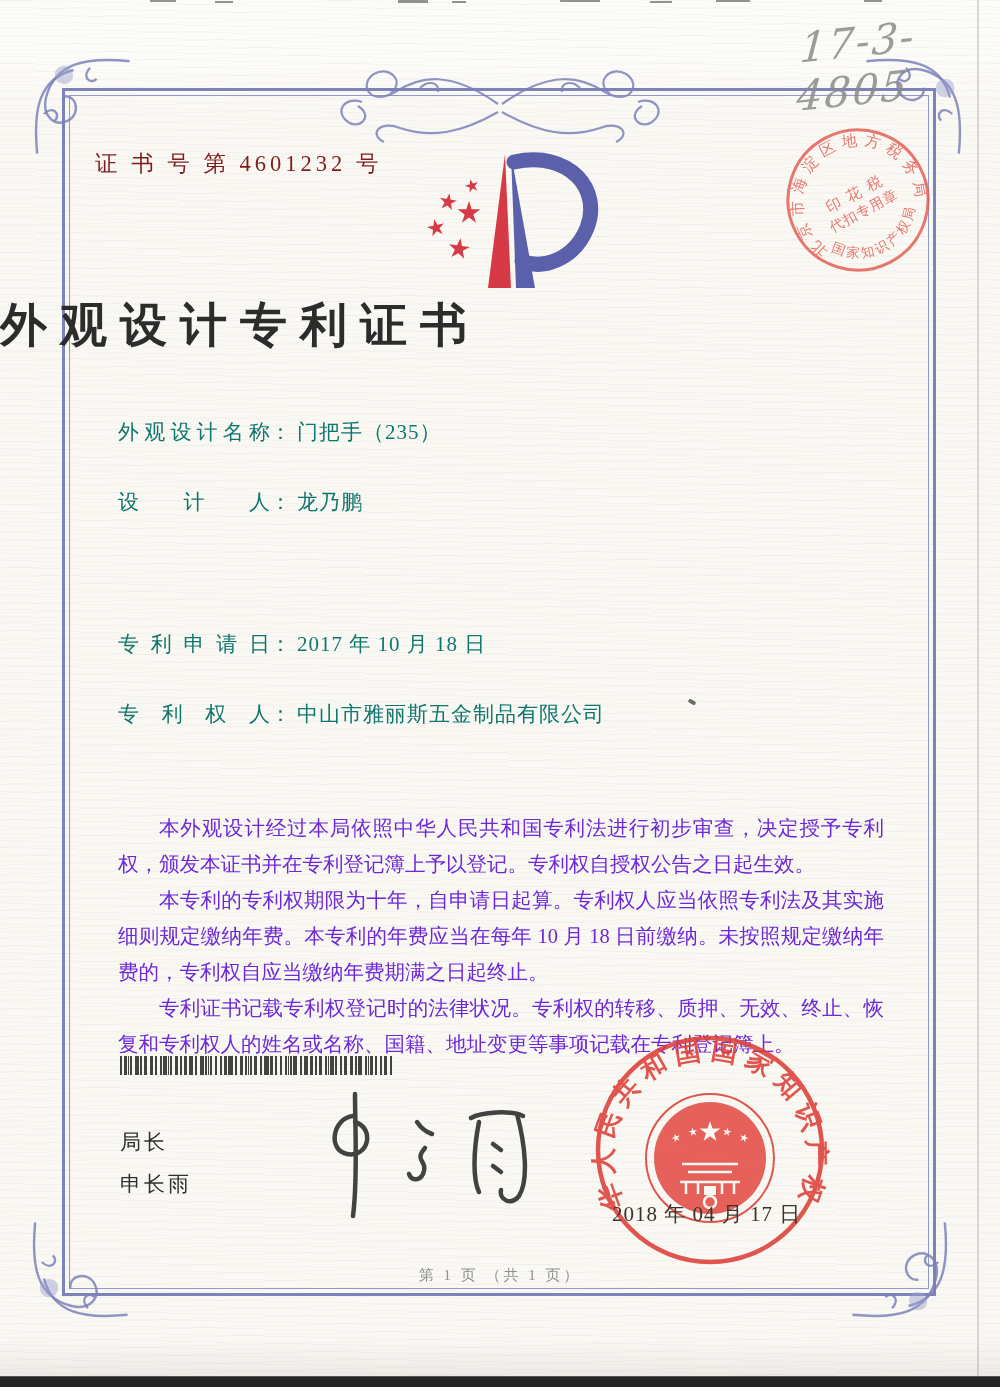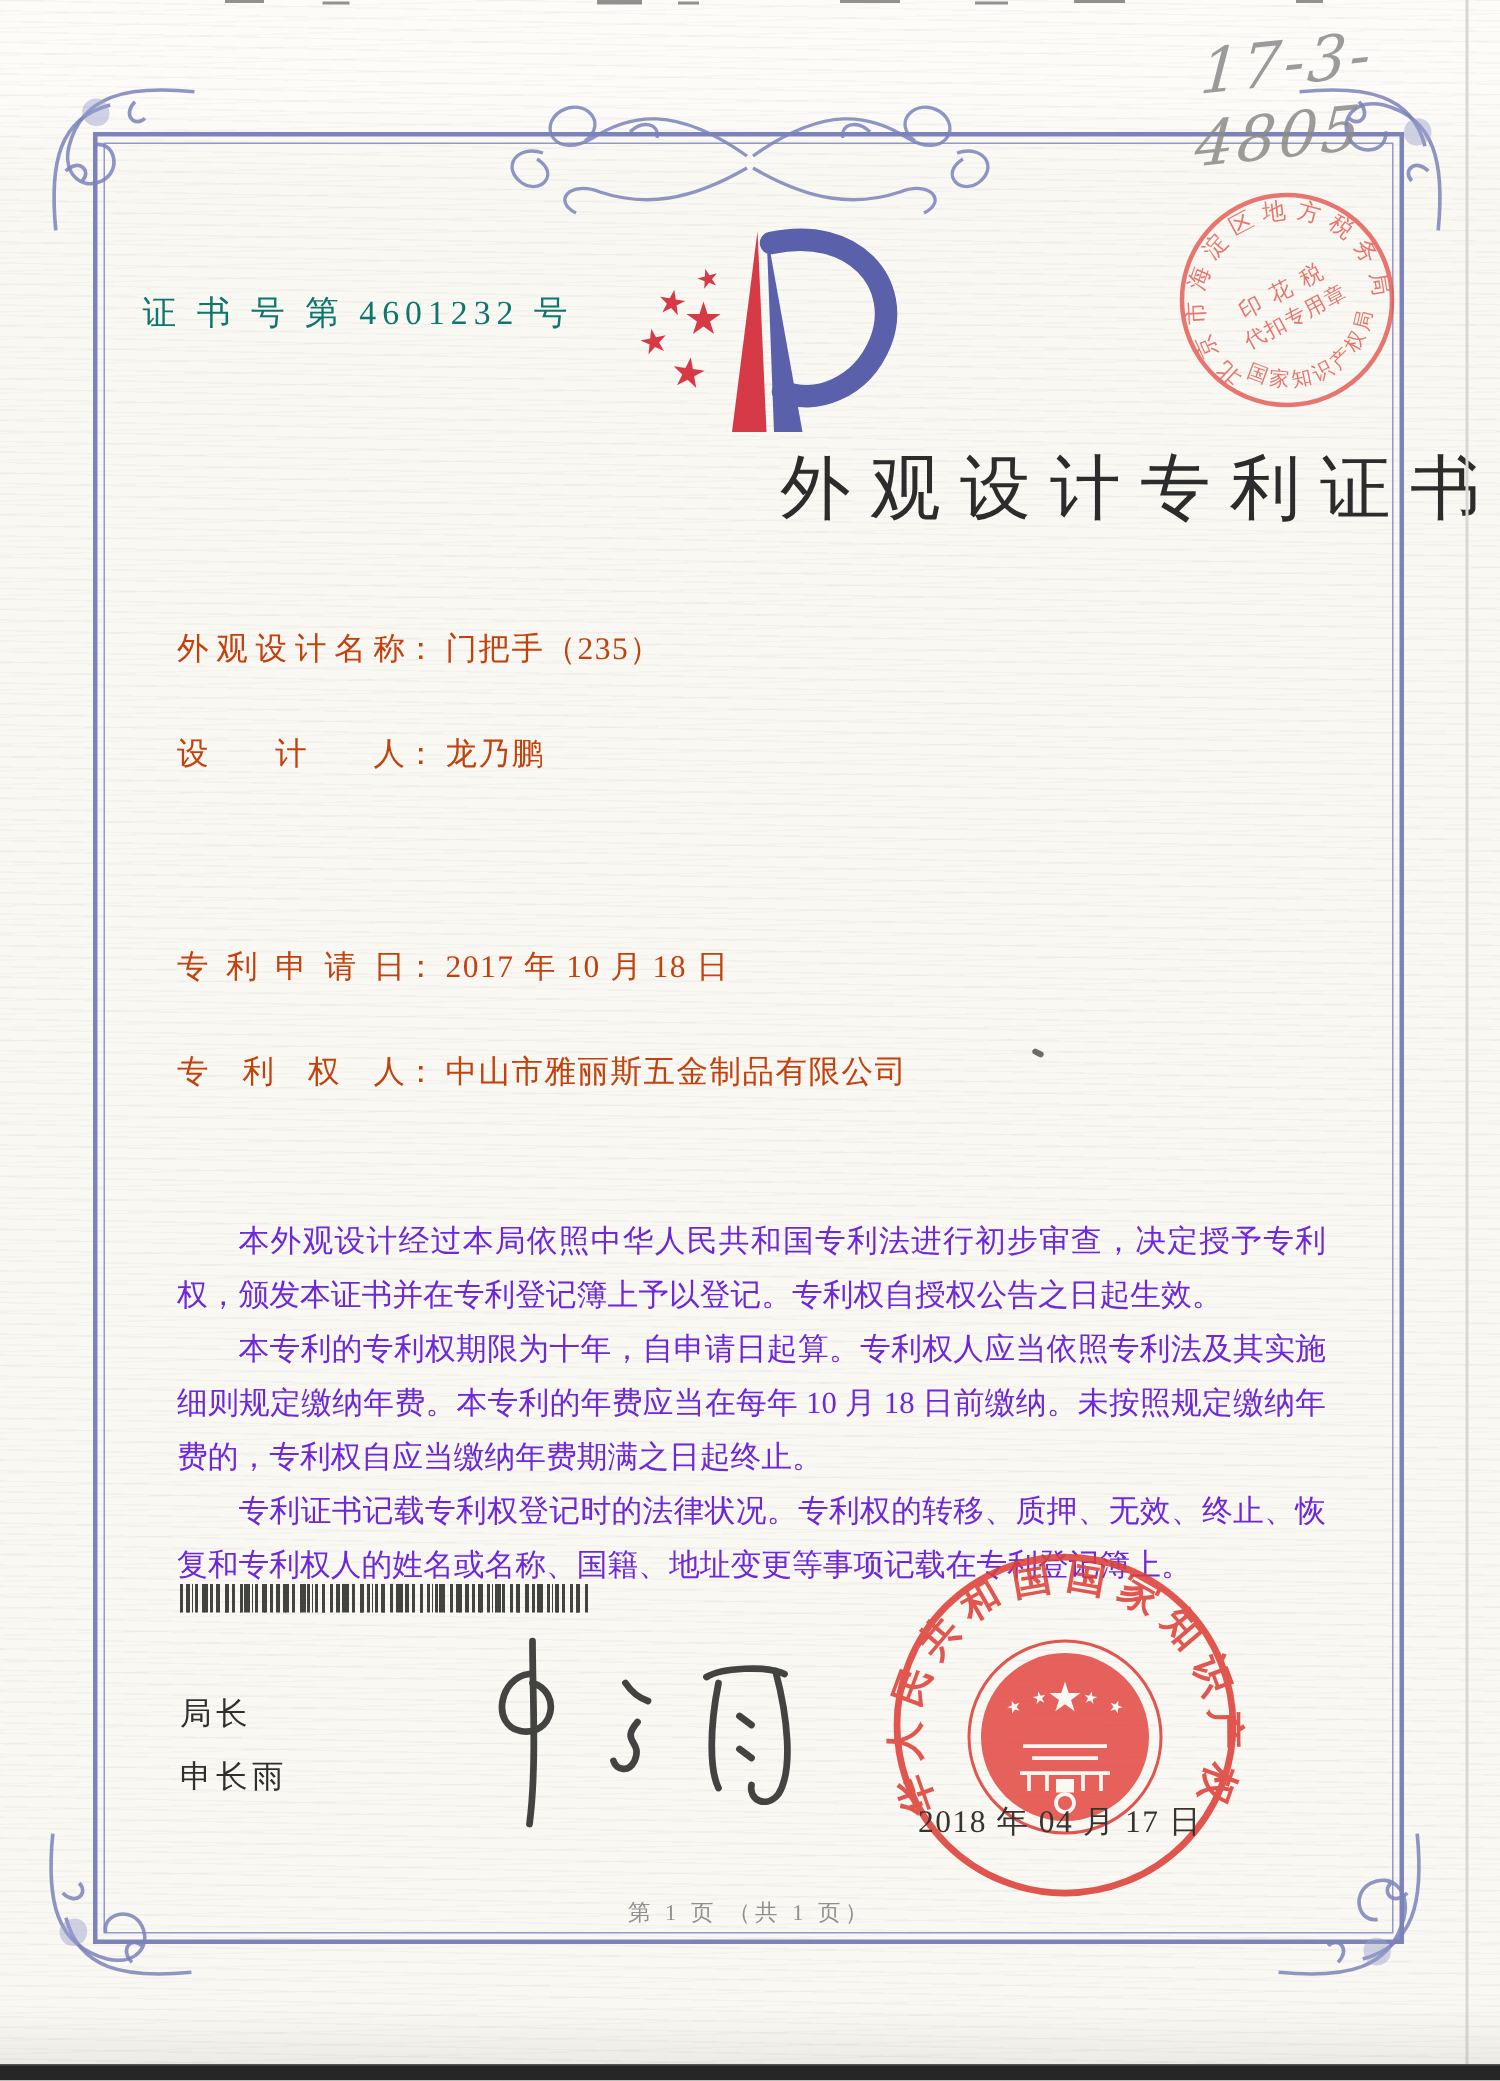--- a/index.html
+++ b/index.html
@@ -10,26 +10,26 @@
     background:
       repeating-linear-gradient(1.2deg, rgba(120,130,170,0.05) 0 1px, transparent 1px 7px),
       repeating-linear-gradient(-1.6deg, rgba(120,130,170,0.04) 0 1px, transparent 1px 9px),
       linear-gradient(180deg, rgba(255,255,255,.5) 0 60px, transparent 120px);}
   .abs{position:absolute;}
   
   .frame-outer{position:absolute;left:62px;top:88px;width:868px;height:1202px;
     border:3px solid #7c83bb;}
   .frame-inner{position:absolute;left:4px;top:4px;right:4px;bottom:4px;border:1px solid #9298c8;}
   
-  .cert-no{left:95px;top:148px;font-size:22.5px;letter-spacing:4px;color:#0f766e;margin-top:45px;}
-  
-  .title{left:0;top:294px;width:100%;text-align:right;font-size:47px;font-weight:400;
+  .cert-no{left:95px;top:148px;font-size:22.5px;letter-spacing:4px;color:#7f1d1d;}
+  
+  .title{left:0;top:294px;width:100%;text-align:left;font-size:47px;font-weight:700;
     letter-spacing:13px;color:#2c2c2c;}
   
-  .field{left:118px;width:780px;font-size:21px;color:#c2410c;white-space:nowrap;}
+  .field{left:118px;width:780px;font-size:21px;color:#0f766e;white-space:nowrap;}
   .field .lbl{display:inline-block;width:152px;text-align:justify;text-align-last:justify;vertical-align:bottom;}
   .field .val{margin-left:6px;letter-spacing:1px;}
   
   .body-text{left:118px;top:810px;width:766px;font-size:20.5px;line-height:36px;
     text-align:justify;color:#6d28d9;}
   .body-text p{margin:0;text-indent:2em;}
   
   .barcode{left:120px;top:1056px;width:272px;height:19px;
     background:
       repeating-linear-gradient(90deg,#1c1c1c 0 2px,transparent 2px 5px),

